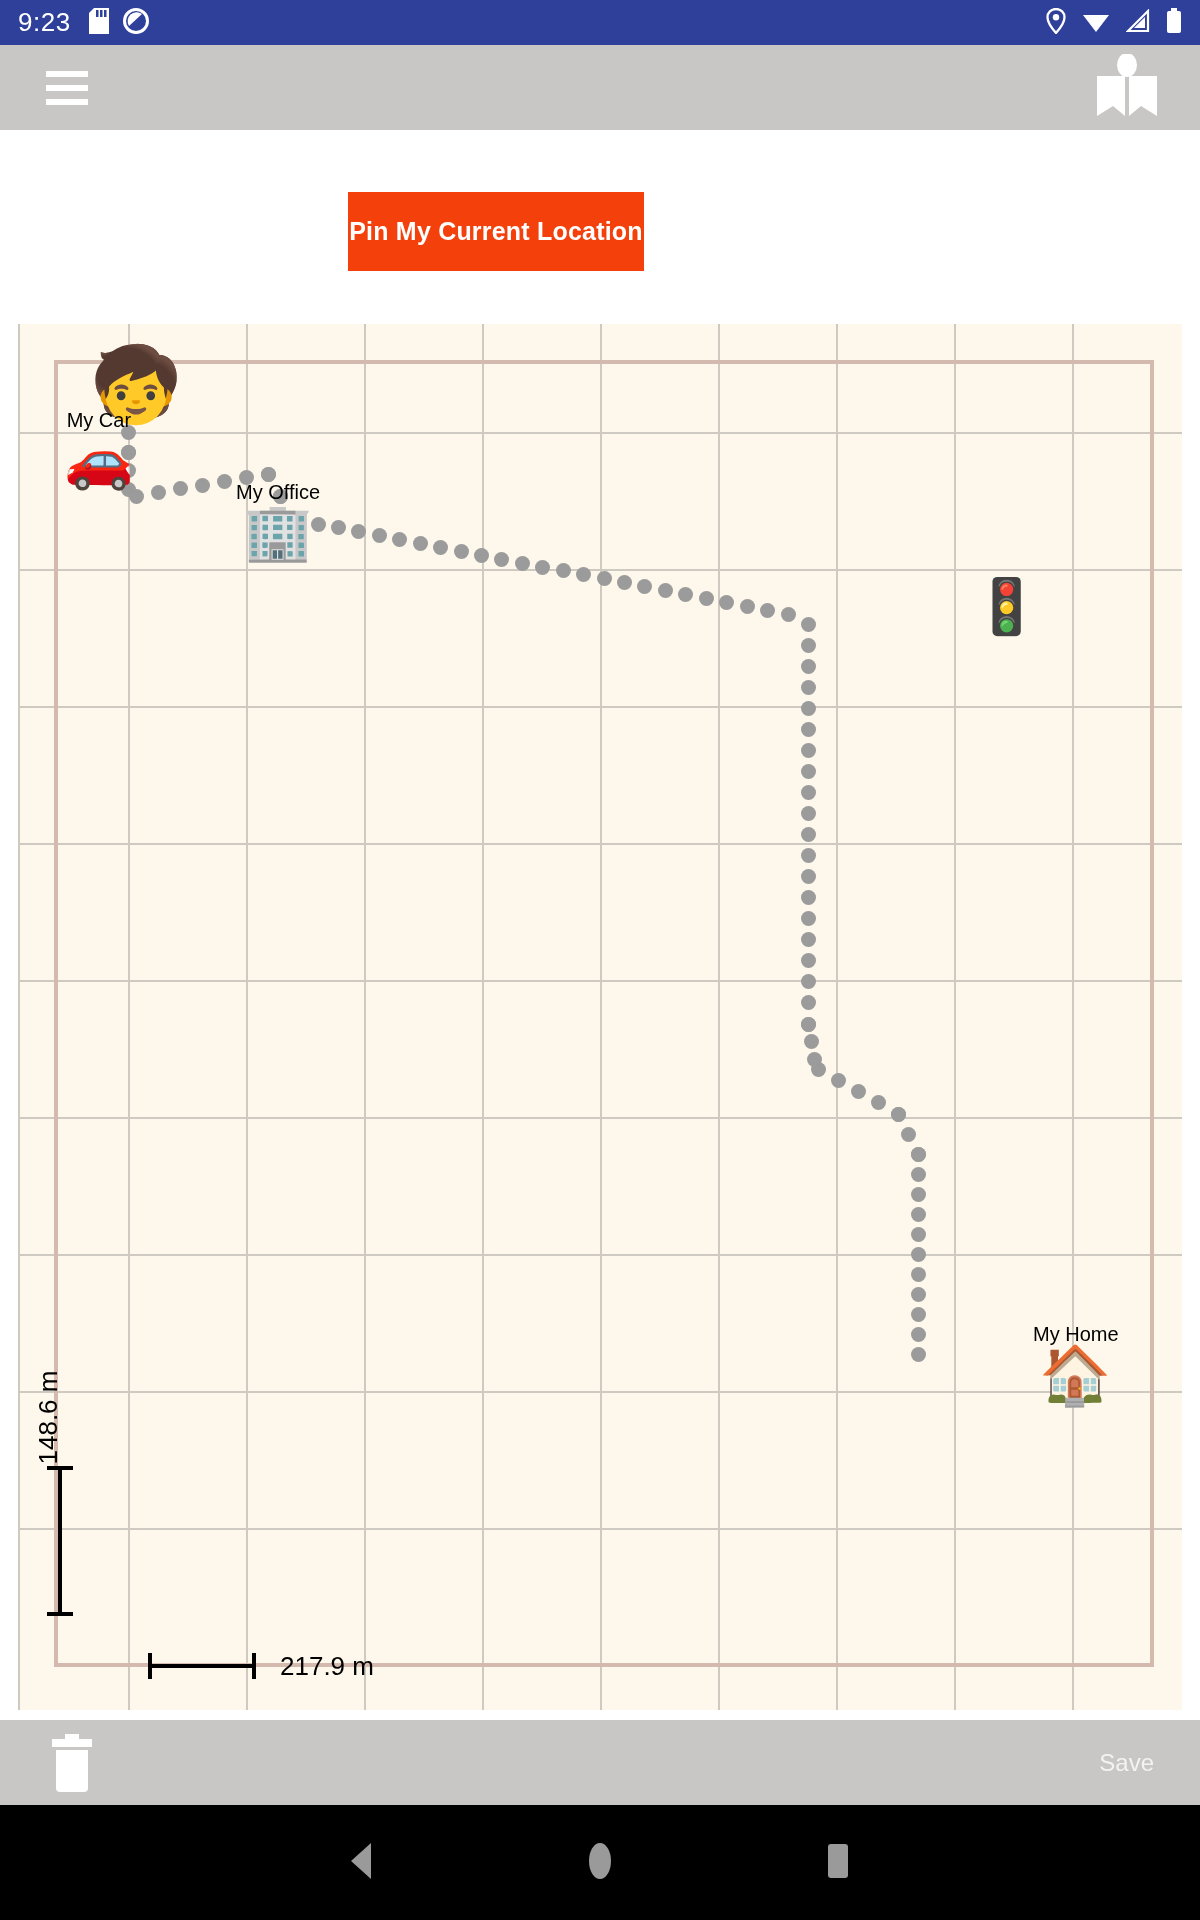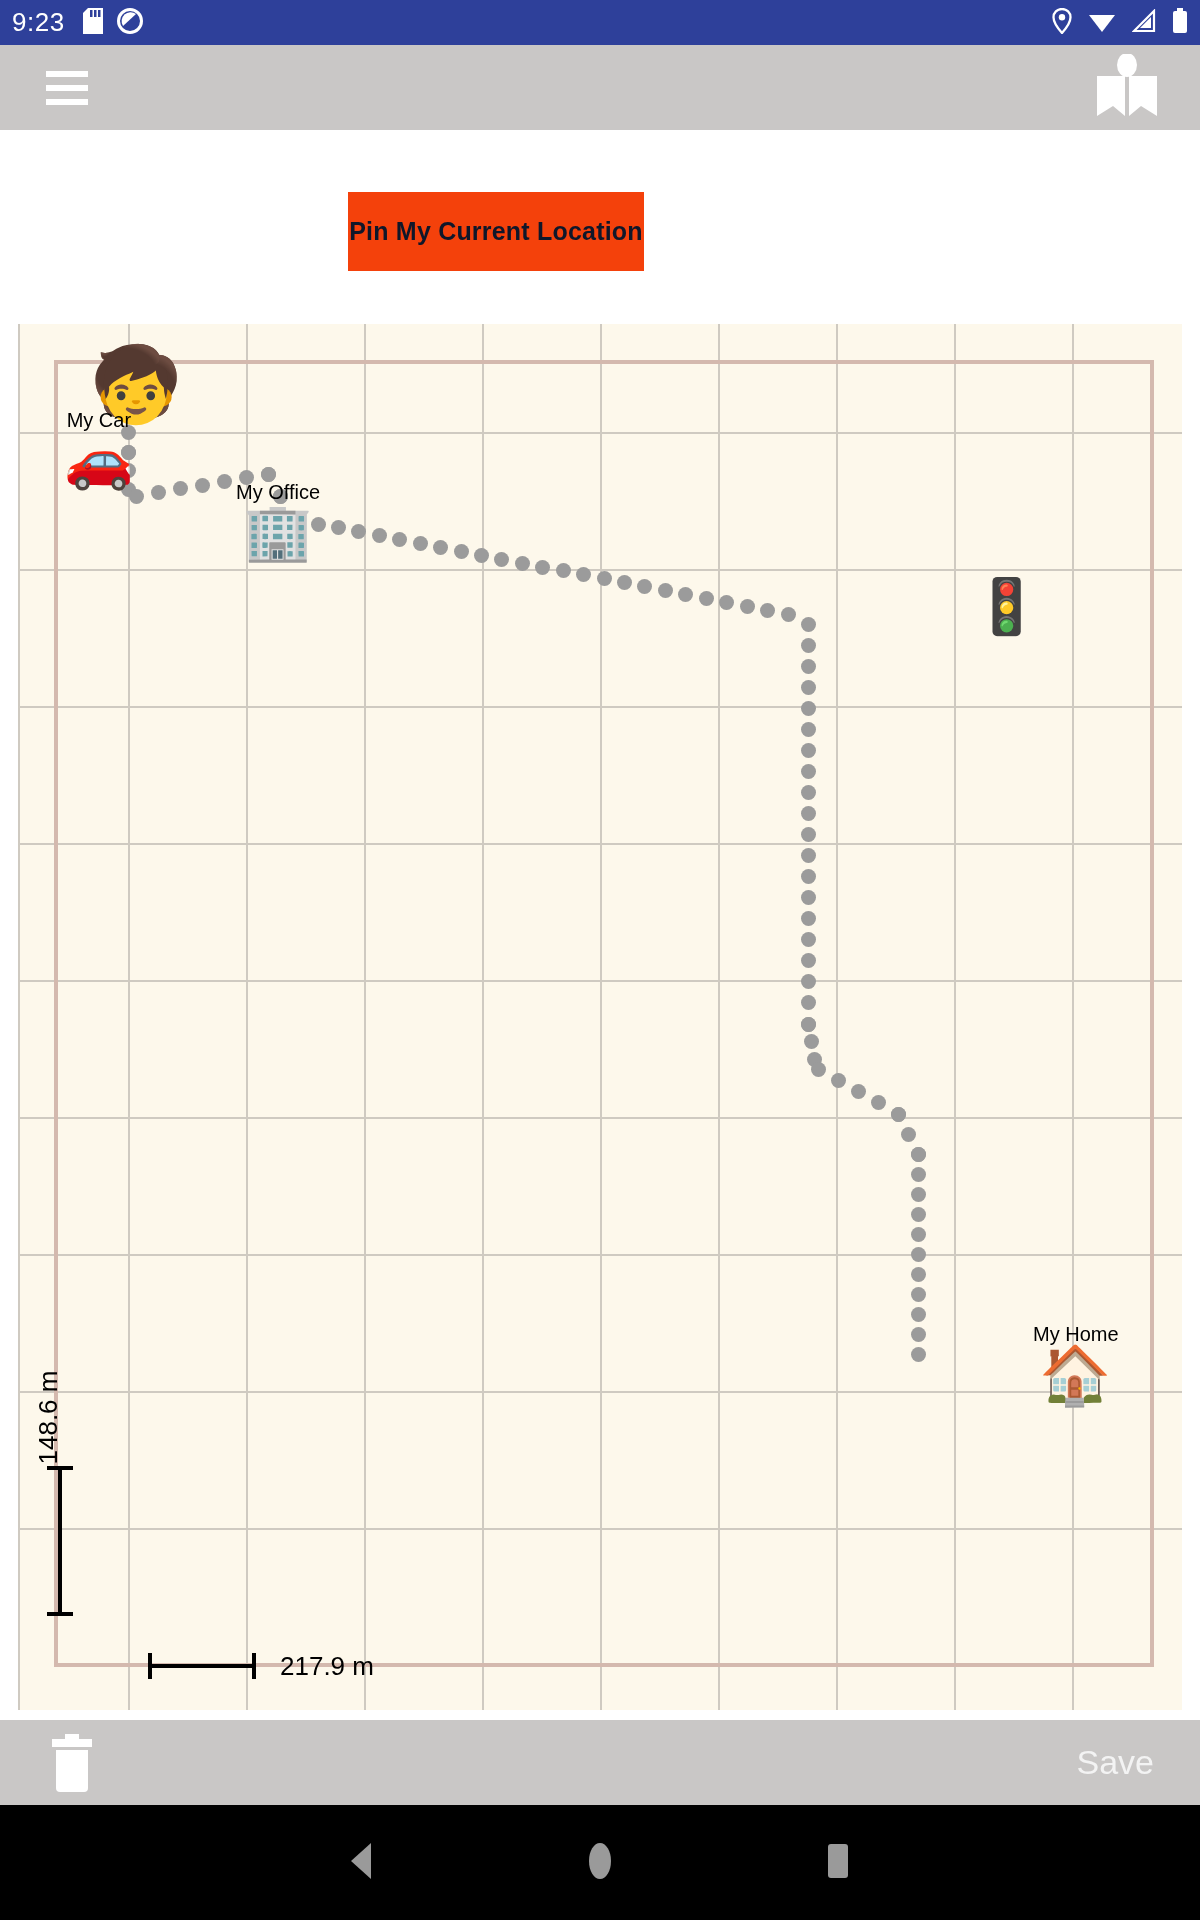--- a/index.html
+++ b/index.html
@@ -3,21 +3,21 @@
 <meta charset="utf-8">
 <style>
   * { margin:0; padding:0; box-sizing:border-box; }
   html,body { width:1200px; height:1920px; background:#ffffff;
     font-family:"Liberation Sans", sans-serif; overflow:hidden; }
 
   
   #status-bar {
     position:absolute; left:0; top:0; width:1200px; height:45px;
     background:#2E409A; display:flex; align-items:center;
-    padding:0 12px; color:#fff;
+    padding:0 18px; color:#fff;
   }
   #status-clock { font-size:26px; font-weight:400; letter-spacing:0.5px; }
   .st-left-icons { display:flex; align-items:center; gap:14px; margin-left:18px; }
   .st-right-icons { margin-left:auto; display:flex; align-items:center; gap:16px; }
 
   
   #app-bar {
     position:absolute; left:0; top:45px; width:1200px; height:85px;
     background:#C9C7C6;
   }
@@ -34,21 +34,21 @@
     width:62px; height:68px; cursor:pointer;
   }
 
   
   #action-area {
     position:absolute; left:0; top:130px; width:1200px; height:194px;
     background:#ffffff;
   }
   #pin-location-button {
     position:absolute; left:348px; top:62px; width:296px; height:79px;
-    background:#F4410B; color:#0f172a; border:none;
+    background:#F4410B; color:#ffffff; border:none;
     font-family:"Liberation Sans", sans-serif;
     font-size:25px; font-weight:bold; letter-spacing:0.2px;
     cursor:pointer;
   }
 
   
   #map-panel {
     position:absolute; left:18px; top:324px; width:1164px; height:1386px;
     background:#FDF8EB; overflow:hidden;
   }
@@ -114,21 +114,21 @@
   #bottom-bar {
     position:absolute; left:0; top:1720px; width:1200px; height:85px;
     background:#C9C7C6; display:flex; align-items:center;
   }
   #delete-button {
     margin-left:50px; width:44px; height:58px; cursor:pointer;
   }
   #save-button {
     margin-left:auto; margin-right:46px; background:none; border:none;
     color:#F3F3F3; font-family:"Liberation Sans", sans-serif;
-    font-size:34px; cursor:pointer;
+    font-size:24px; cursor:pointer;
   }
 
   
   #nav-bar {
     position:absolute; left:0; top:1805px; width:1200px; height:115px;
     background:#000; display:flex; align-items:center; justify-content:center;
     gap:212px;
   }
   .nav-btn { cursor:pointer; }
 </style>

